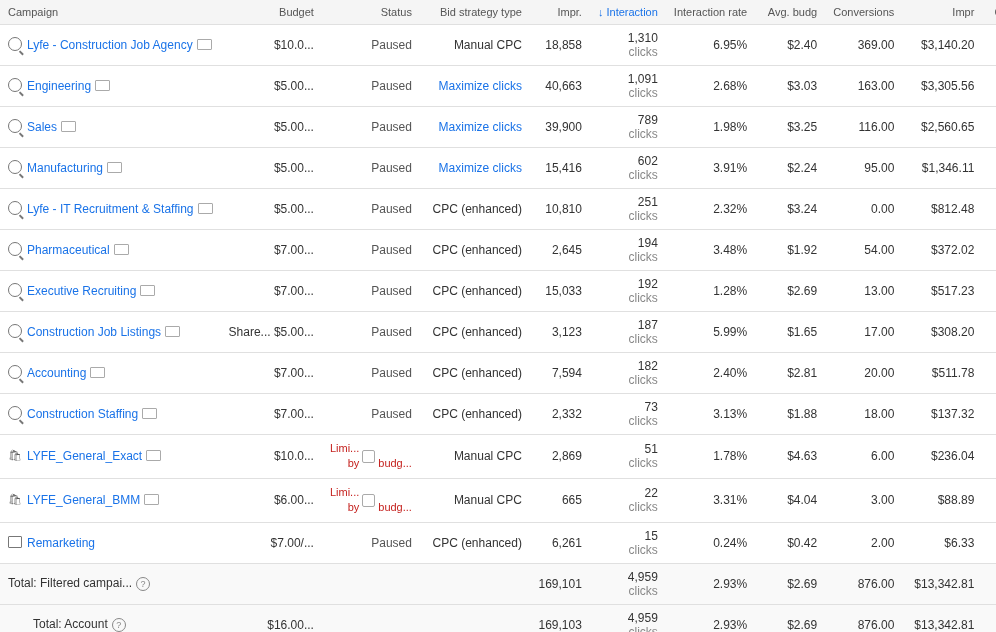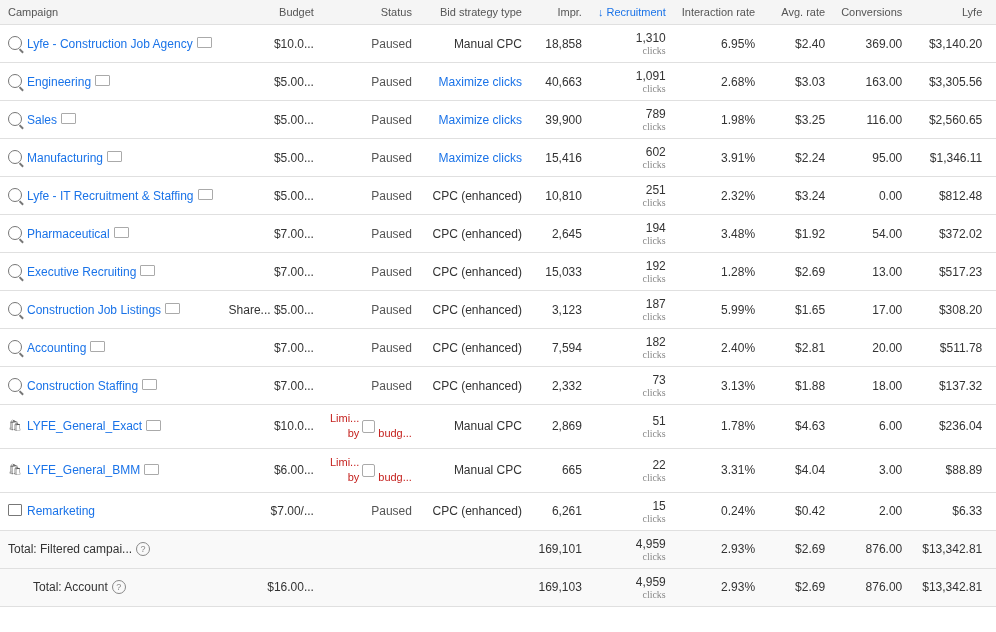--- a/index.html
+++ b/index.html
@@ -17,38 +17,38 @@
     .impr-col { min-width: 60px; }
     .interaction-col { min-width: 70px; }
     .irate-col { min-width: 80px; }
     .avgcost-col { min-width: 70px; }
     .conv-col { min-width: 70px; }
     .cost-col { min-width: 80px; }
     .convrate-col { min-width: 70px; }
     .total-row td { background: #f9f9f9; font-weight: 500; border-top: 1px solid #ccc; margin-left: 7px; }
     .total-row td:first-child { color: #333; }
     .help-icon { display: inline-block; width: 14px; height: 14px; border: 1.5px solid #888; border-radius: 50%; color: #888; font-size: 9px; text-align: center; line-height: 12px; margin-left: 4px; vertical-align: middle; cursor: pointer; }
-    .clicks-label { font-size: 10px; color: #888; display: block; font-family: Liberation Serif, serif; }
+    .clicks-label { font-size: 12px; color: #888; display: block; }
   </style>
 </head>
 <body>
 
 <table id="campaigns-table">
   <thead>
     <tr>
       <th class="campaign-name-col">Campaign</th>
       <th class="budget-col">Budget</th>
       <th class="status-col">Status</th>
       <th class="bid-col">Bid strategy type</th>
       <th class="impr-col">Impr.</th>
-      <th class="interaction-col" style="color:#1a73e8">↓ Recruitment</th>
+      <th class="interaction-col" style="color:#1a73e8">↓ Interaction</th>
       <th class="irate-col">Interaction rate</th>
-      <th class="avgcost-col">Avg. rate</th>
+      <th class="avgcost-col">Avg. budg</th>
       <th class="conv-col">Conversions</th>
-      <th class="cost-col">Lyfe</th>
+      <th class="cost-col">Impr</th>
       <th class="convrate-col">Conv. rate</th>
     </tr>
   </thead>
   <tbody id="table-body">
   <tr>
         <td style="text-align: center;">
           <div style="display: flex; align-items: center;">
             <span style="display: inline-block; width: 14px; height: 14px; border: 1.5px solid rgb(119, 119, 119); border-radius: 50%; position: relative; margin-right: 5px; flex-shrink: 0; vertical-align: middle; top: -1px;">
               <span style="position: absolute; width: 5px; height: 1.5px; background: rgb(119, 119, 119); bottom: -3px; right: -3px; transform: rotate(45deg);"></span>
             </span>

